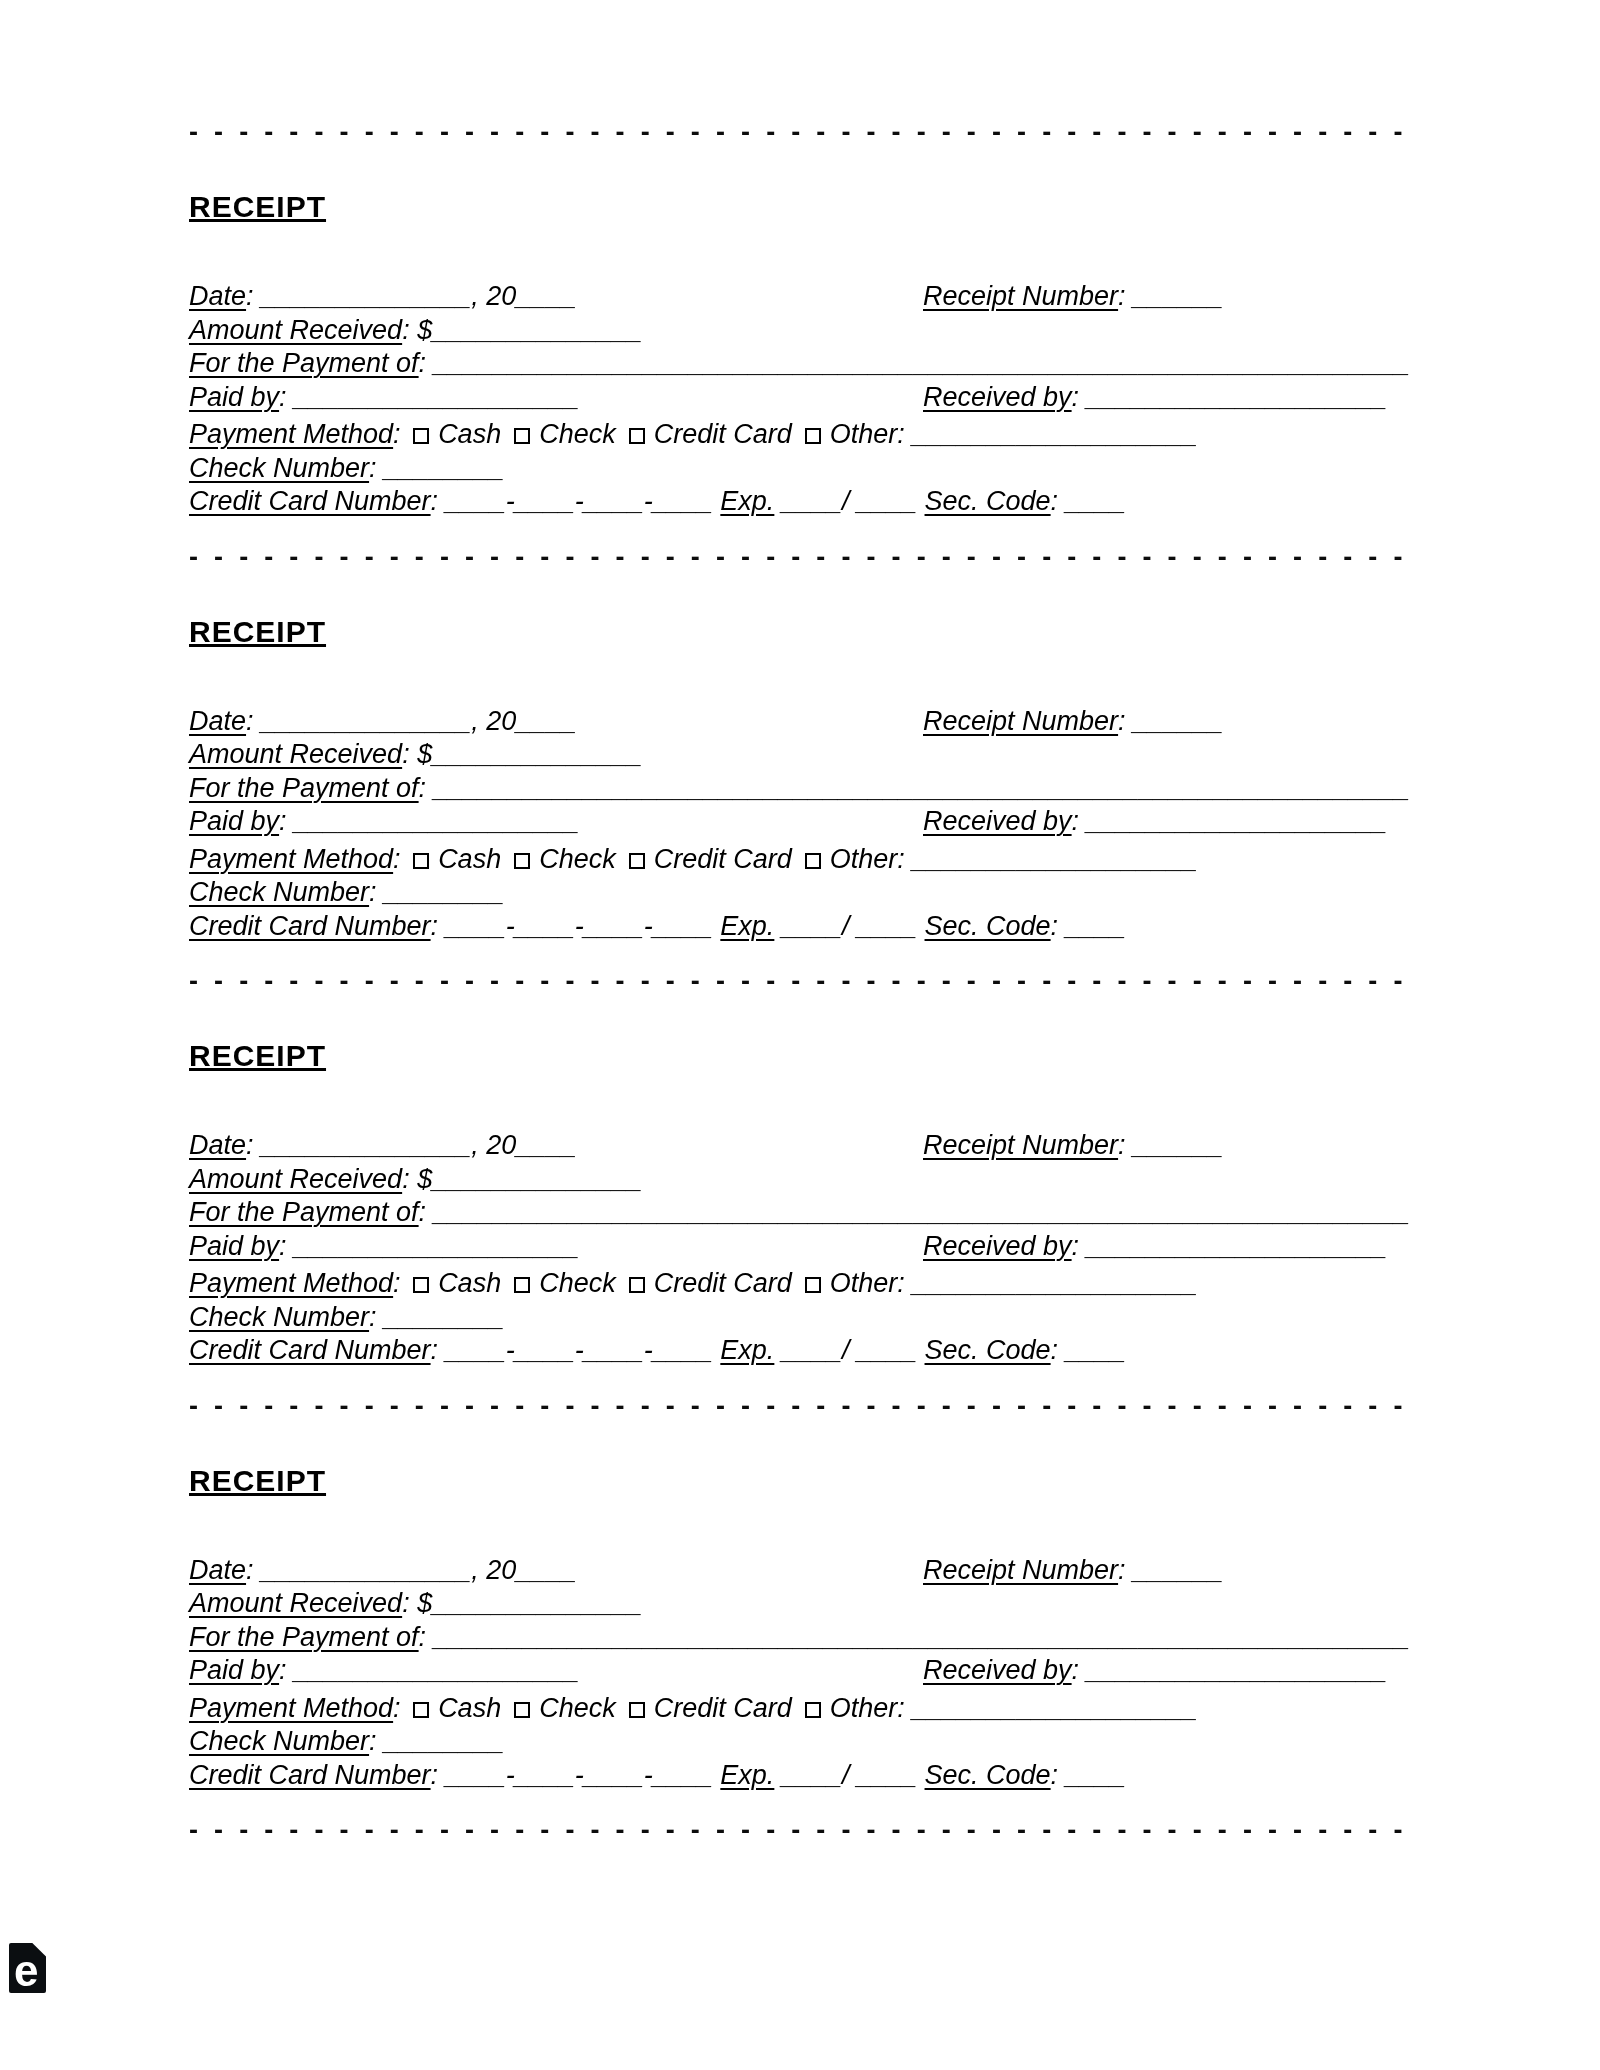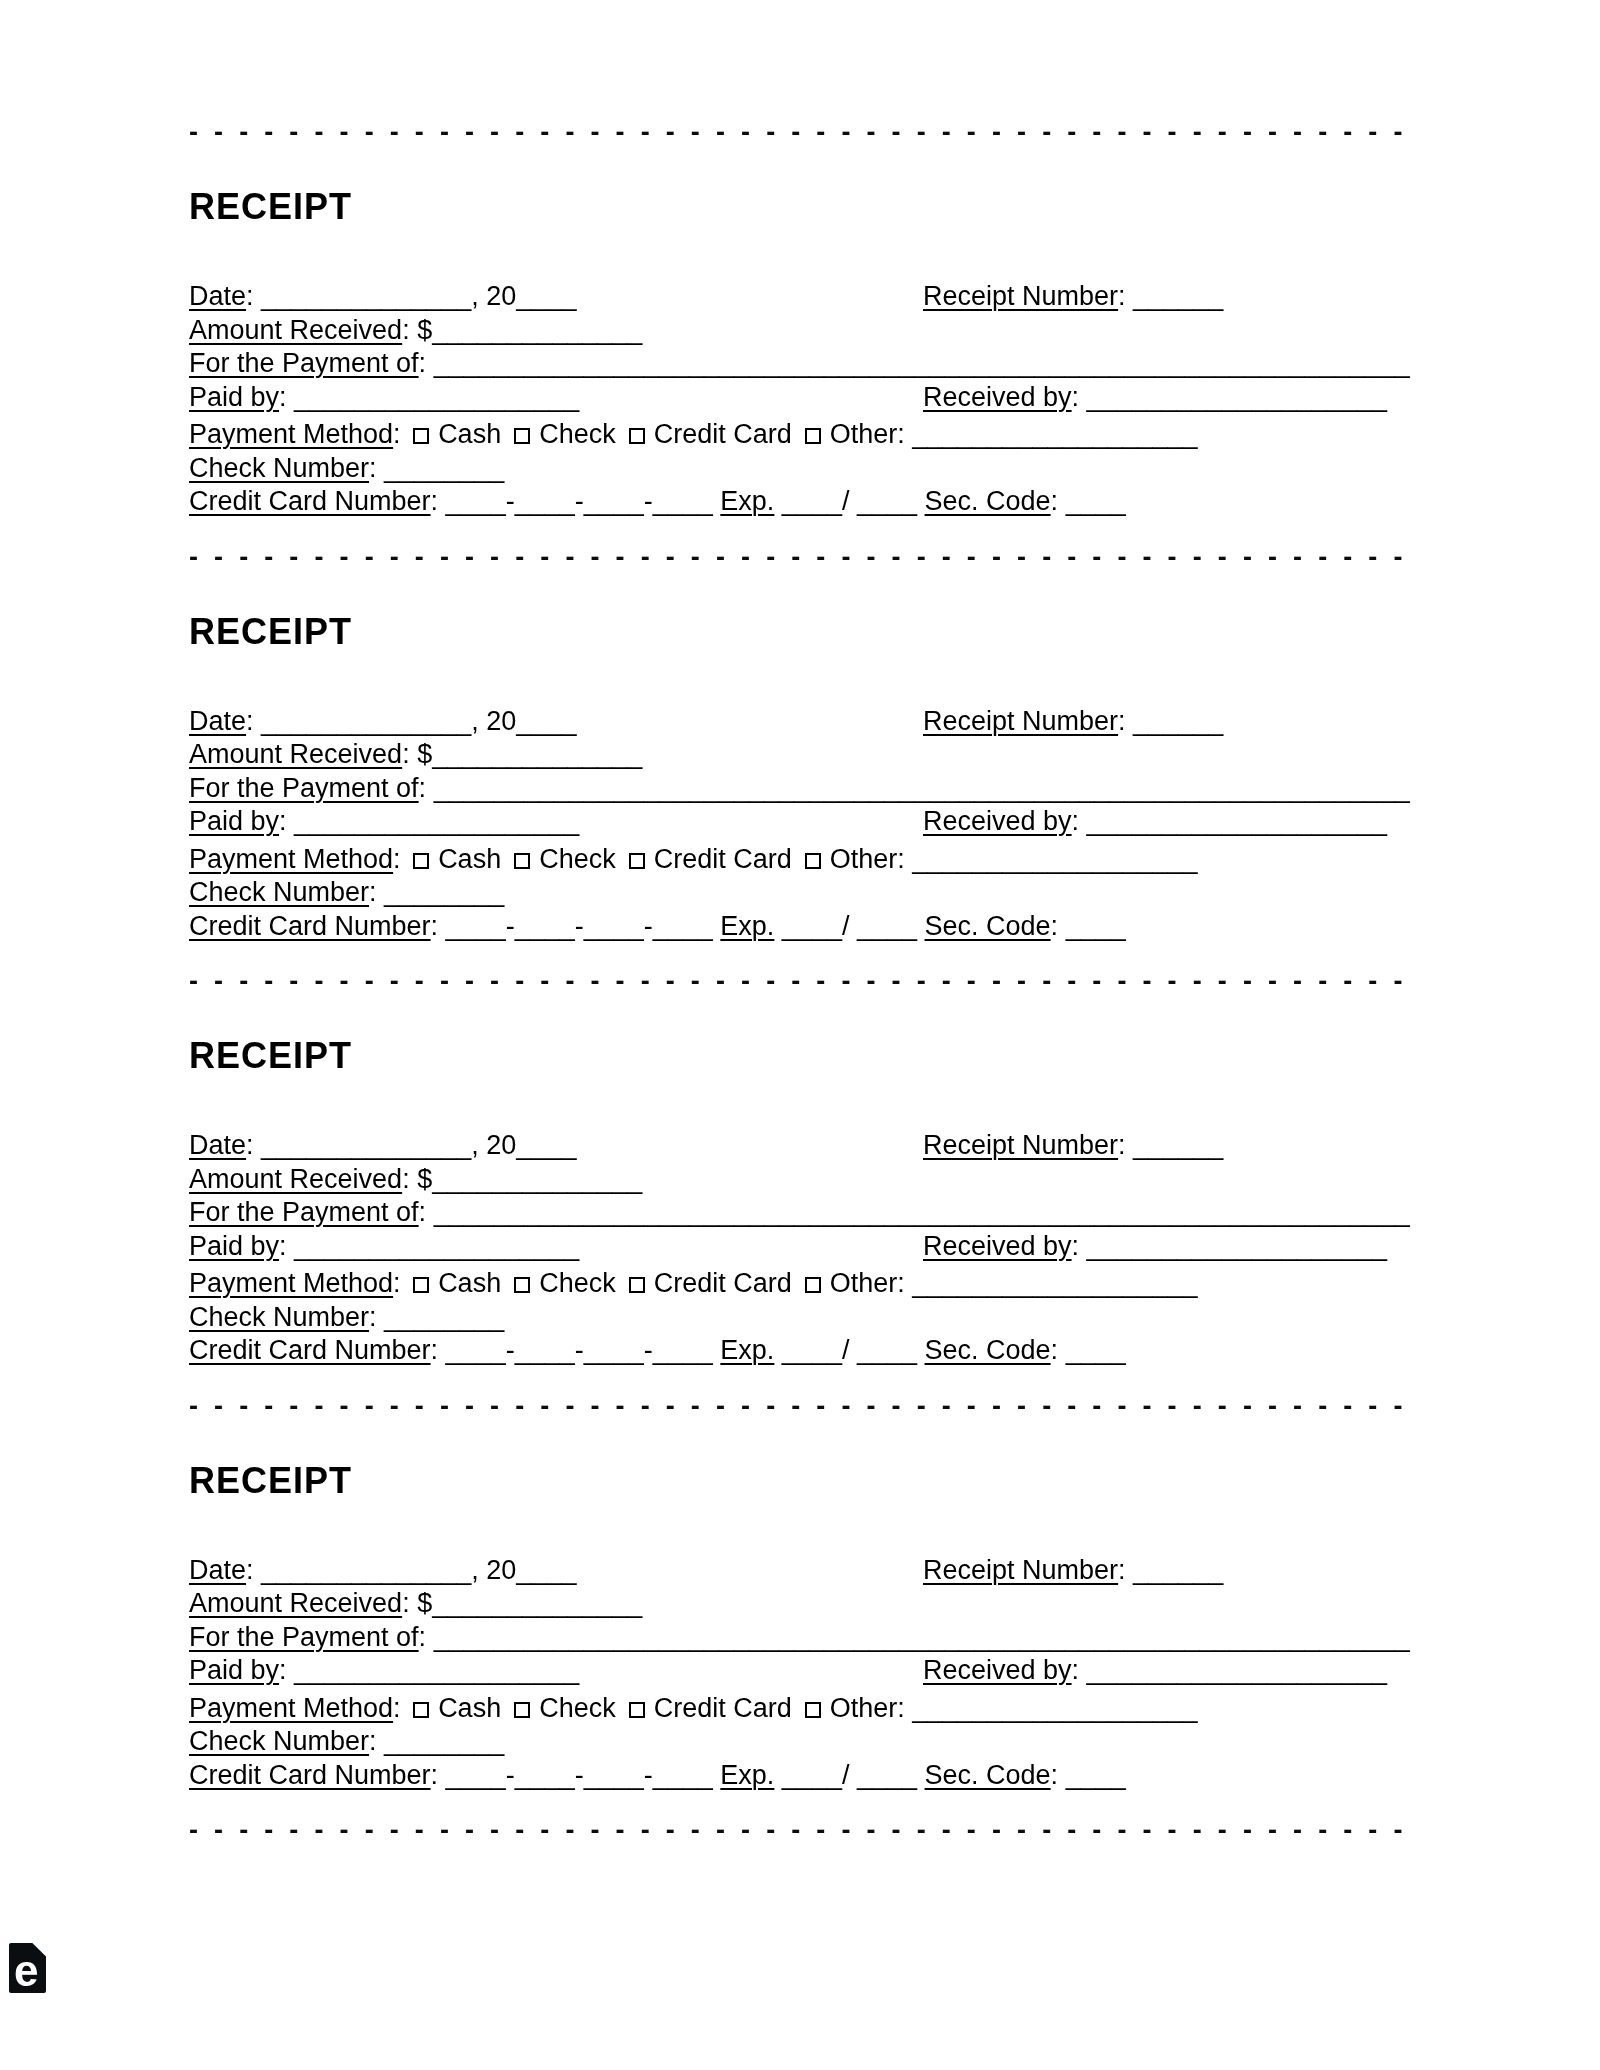--- a/index.html
+++ b/index.html
@@ -10,25 +10,25 @@
     font-family: "Liberation Sans", sans-serif;
   }
   #page { padding: 115px 0 0 189px; }
   .separator {
     width: 1232px; height: 34px; line-height: 34px;
     font-size: 27px; font-weight: bold; letter-spacing: 4.3px;
     white-space: nowrap; overflow: hidden; color: #0c0c0c;
   }
   .receipt { margin-bottom: 21px; }
   .title {
-    margin-top: 32px; font-size: 36px; line-height: 52px;
-    font-weight: bold; letter-spacing: 1px;
+    margin-top: 32px; font-size: 30px; line-height: 52px;
+    font-weight: bold; letter-spacing: 1px; text-decoration: underline;
   }
   .rows { margin-top: 47px; width: 1232px; font-size: 27px; line-height: 33.5px; }
-  .row { position: relative; white-space: nowrap; }
+  .row { position: relative; white-space: nowrap; font-style: italic; }
   .row .right { position: absolute; left: 734px; top: 0; }
   .row-pm { margin-top: 4px; }
   .u { text-decoration: underline; text-decoration-thickness: 2px; text-underline-offset: 4px; }
   .checkbox {
     display: inline-block; width: 16px; height: 16px;
     border: 2.5px solid #000; vertical-align: -1px;
     margin: 0 9px 0 5px; background: #fff;
   }
   .pm-opt { margin-right: 8px; }
   .logo { position: relative; width: 37px; height: 50px; margin: 96px 0 0 9px; }

